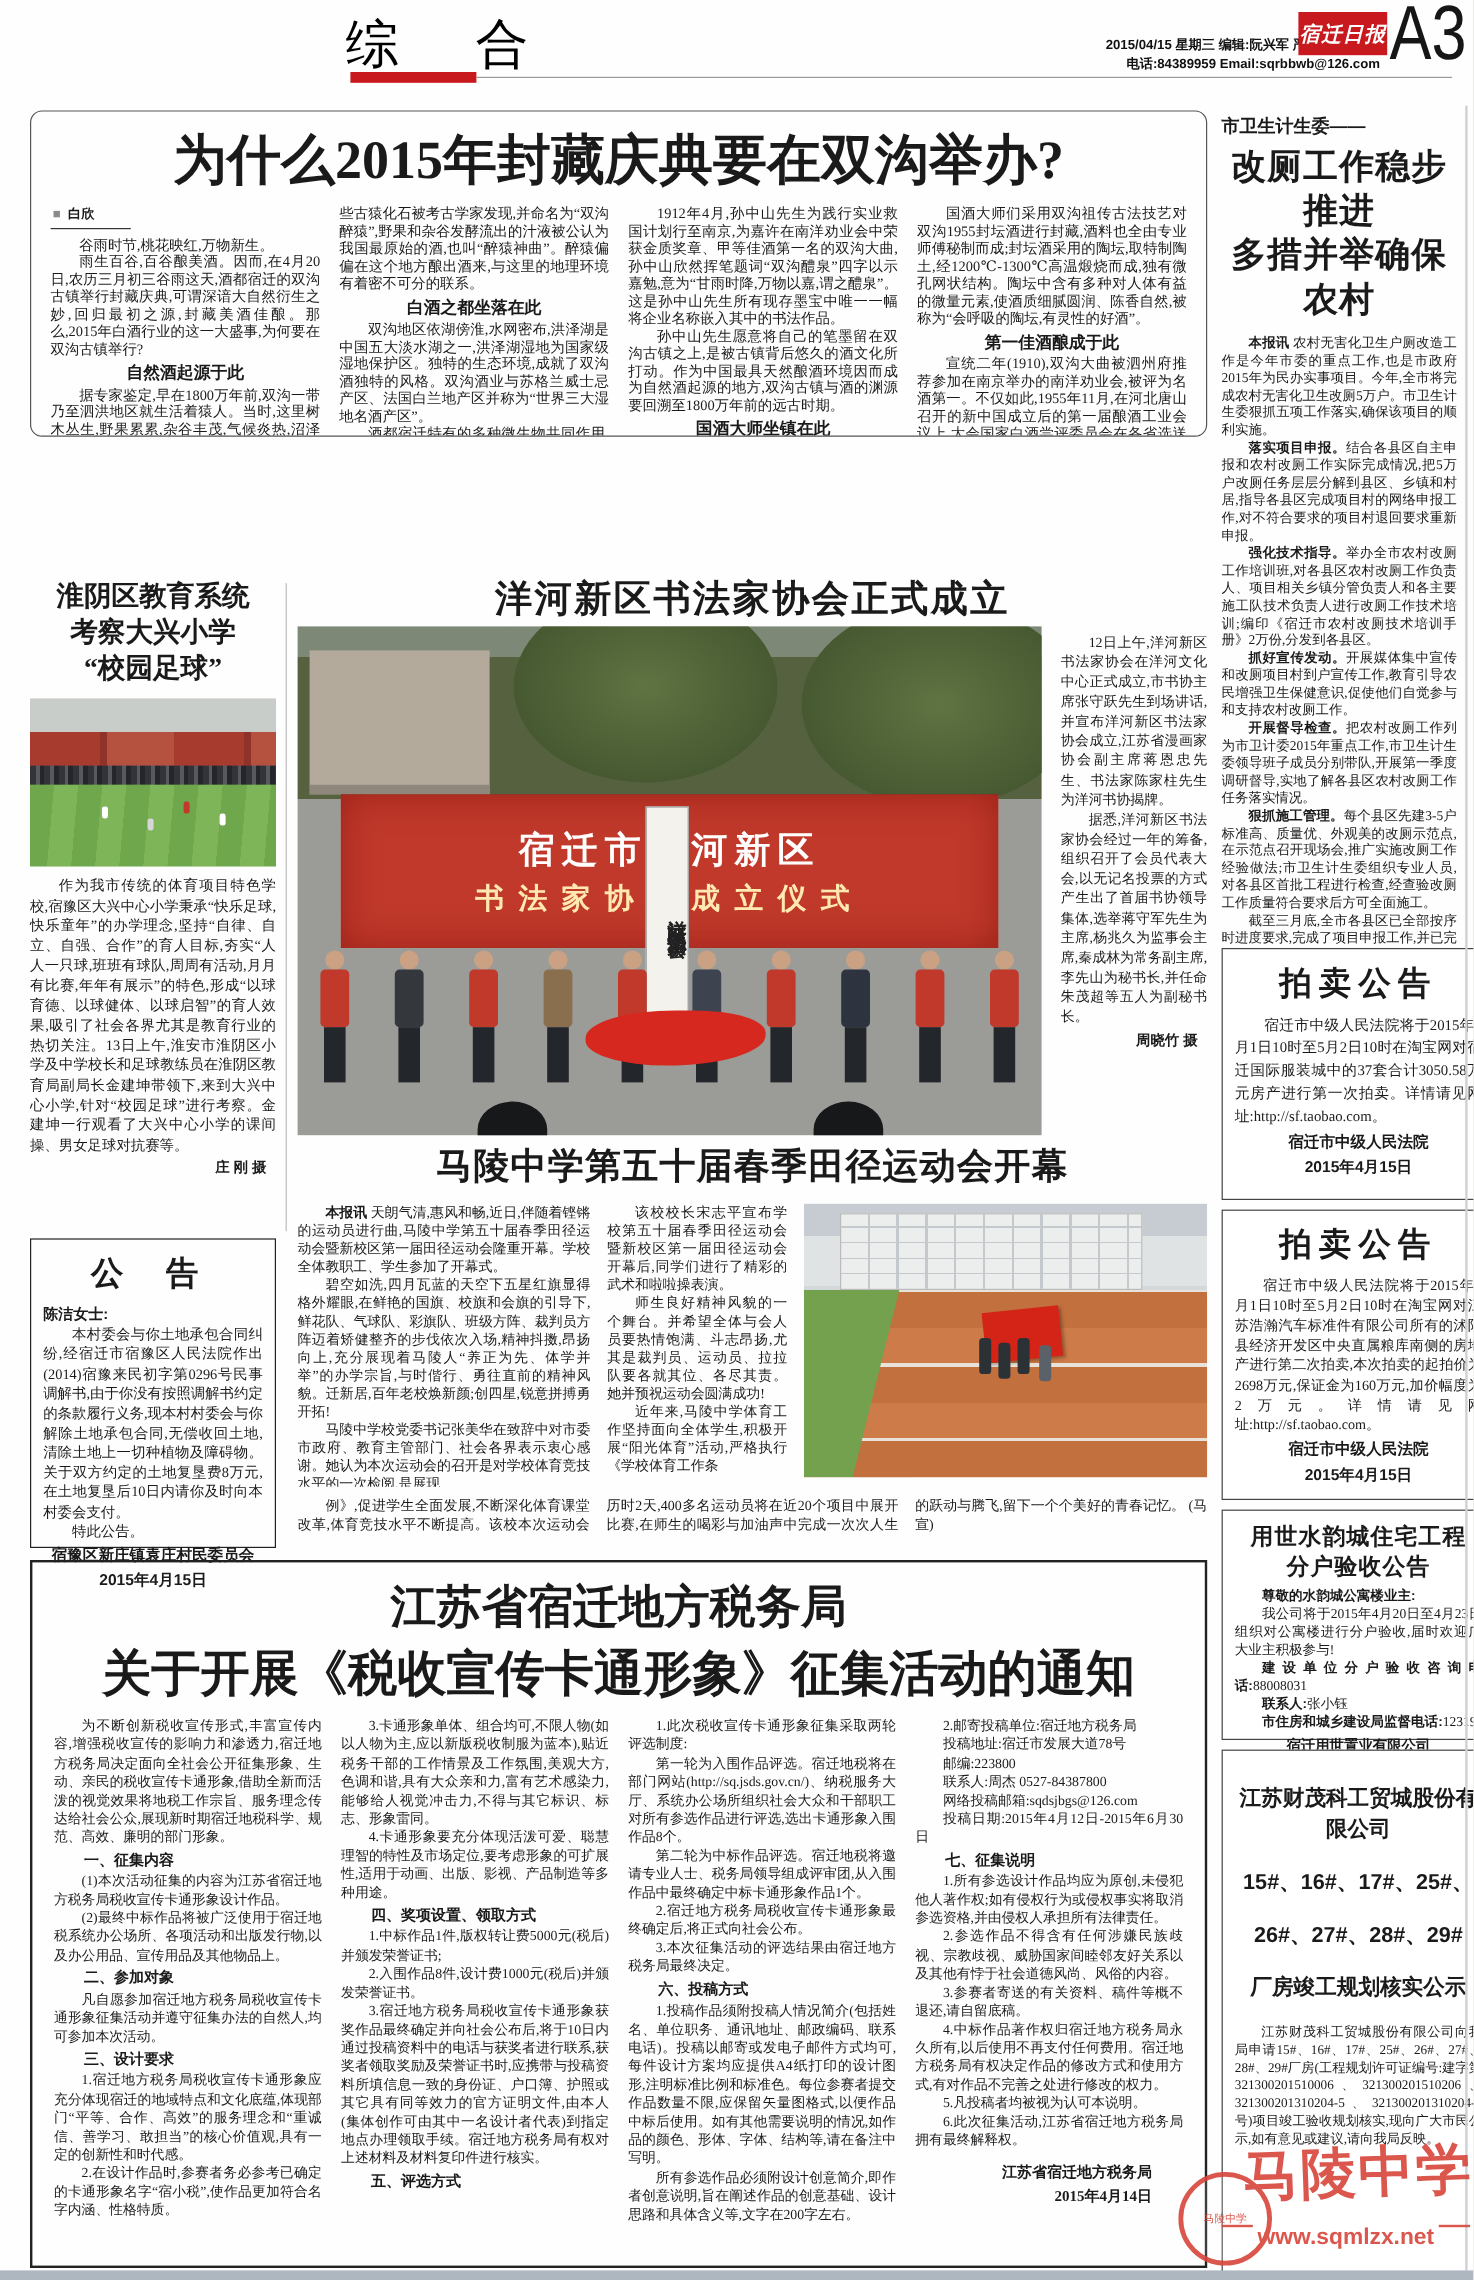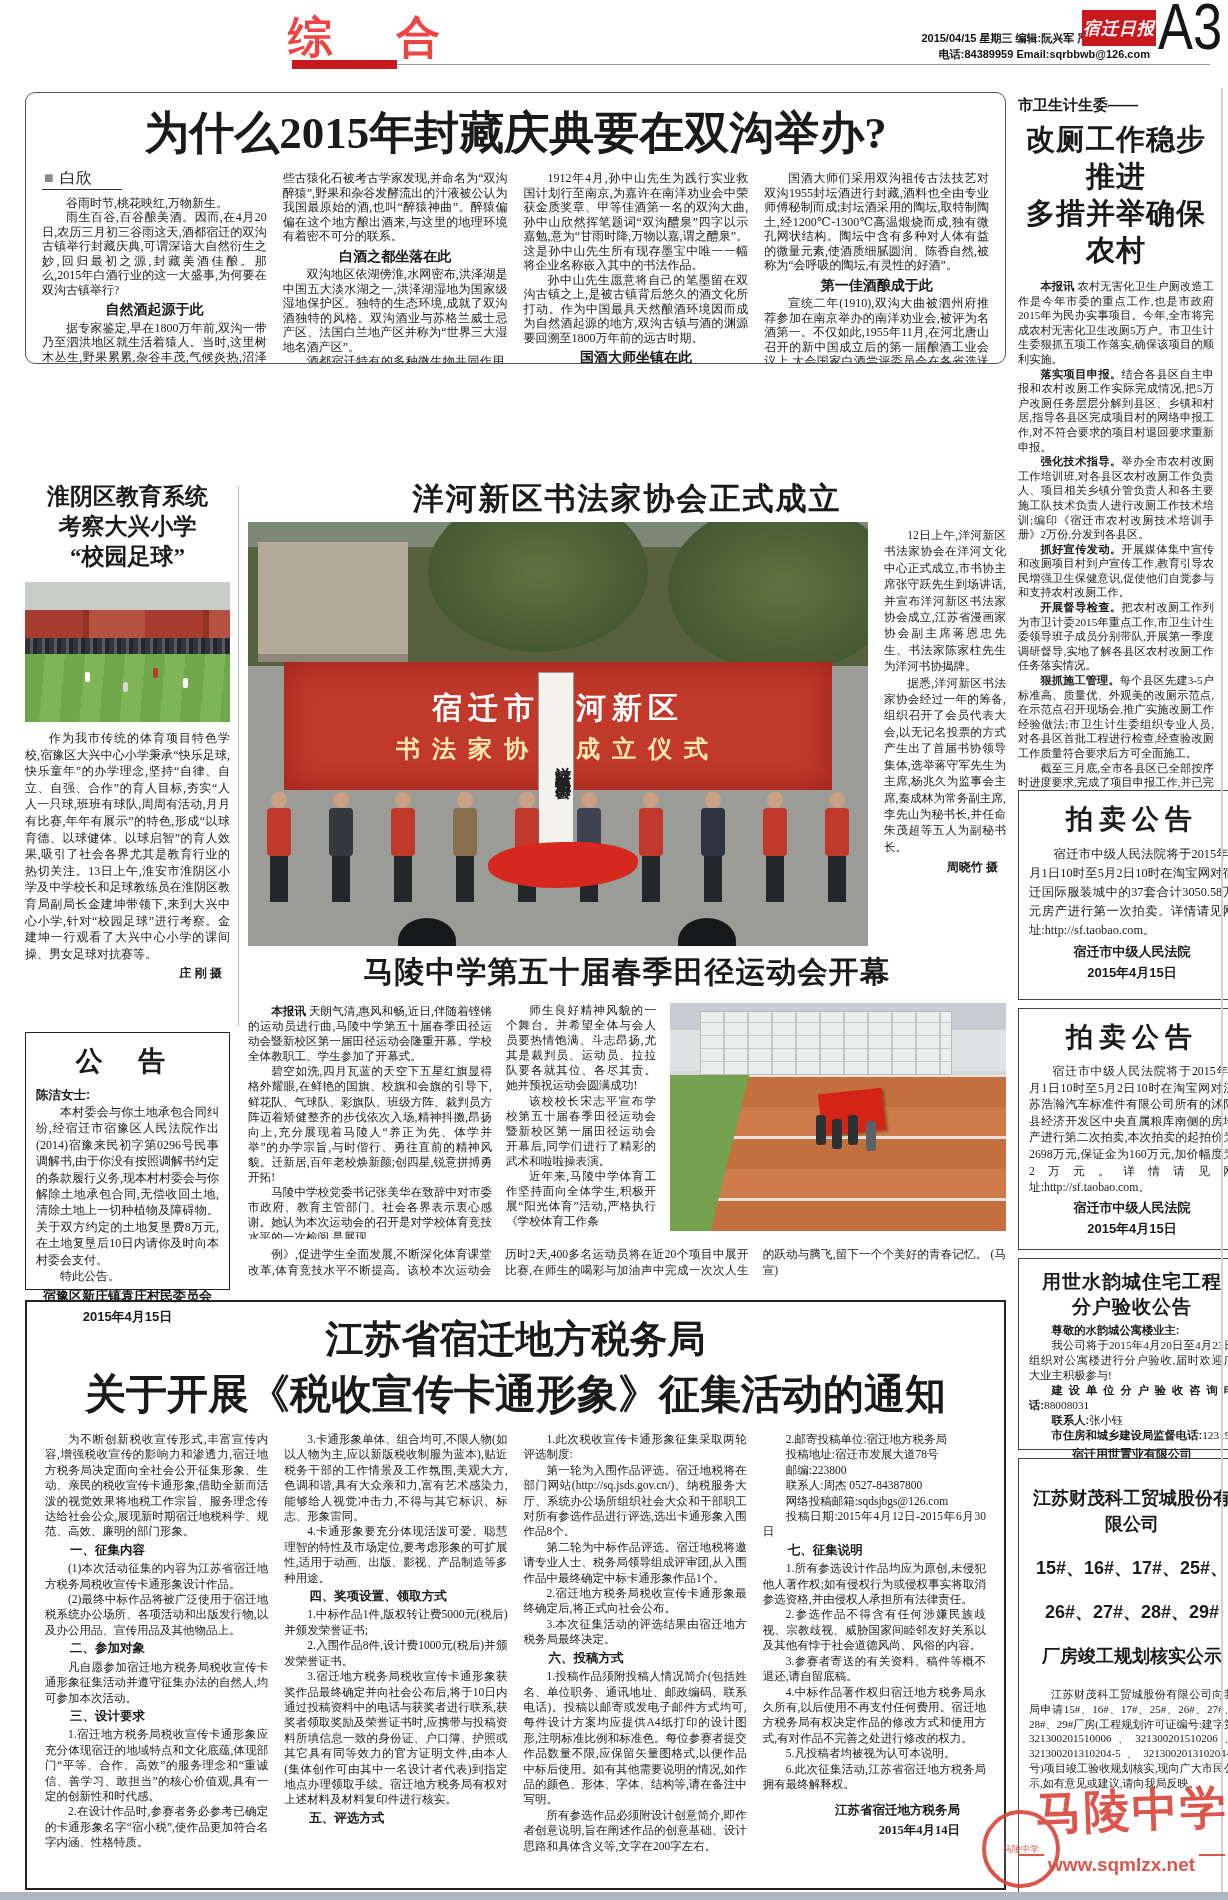--- a/index.html
+++ b/index.html
@@ -4,38 +4,38 @@
 <style>
   html,body{margin:0;padding:0;background:#d9d9d6;}
   #page{position:relative;width:1228px;height:1900px;background:#fefefe;margin:0 auto;
         font-family:"Liberation Serif","DejaVu Serif",serif;color:#1a1a1a;overflow:hidden;}
   .para{margin:0;text-indent:2em;text-align:justify;}
   .noindent{text-indent:0;}
   .lead{font-weight:bold;font-family:"Liberation Sans","DejaVu Sans",sans-serif;}
 
   
   #header{position:absolute;left:0;top:0;width:1228px;height:88px;}
-  .section-title{position:absolute;left:288px;top:8px;font-size:44px;letter-spacing:26px;color:#ef4444;
-                 font-family:"Liberation Sans","DejaVu Sans",sans-serif;font-weight:700;}
+  .section-title{position:absolute;left:288px;top:8px;font-size:44px;letter-spacing:26px;color:#000000;
+                 font-family:"Liberation Sans","DejaVu Sans",sans-serif;font-weight:400;}
   .red-bar{position:absolute;left:292px;top:60px;width:105px;height:9px;background:#c8191e;}
   .head-rule{position:absolute;left:397px;top:64px;width:813px;height:1px;background:#9a9a9a;}
   .logo{position:absolute;left:1082px;top:10px;width:74px;height:36px;background:#c8191e;color:#fff;
         font-size:17px;font-weight:bold;font-style:italic;display:flex;align-items:center;justify-content:center;
         letter-spacing:1px;}
   .page-no{position:absolute;left:1158px;top:-10px;font-size:64px;color:#161616;
            font-family:"Liberation Sans","DejaVu Sans",sans-serif;transform:scaleX(.82);transform-origin:left top;}
   .meta{position:absolute;right:78px;top:30px;text-align:right;font-size:11px;line-height:16px;
         font-family:"Liberation Sans","DejaVu Sans",sans-serif;color:#111;font-weight:bold;}
 
   
   #main-box{position:absolute;left:25px;top:92px;width:981px;height:272px;border:1.5px solid #555;
             border-radius:10px;padding:8px 16px;box-sizing:border-box;overflow:hidden;}
   #main-box h1{margin:2px 0 8px 0;text-align:center;font-size:45px;font-weight:bold;letter-spacing:0px;
                font-family:"Liberation Serif","DejaVu Serif",serif;}
-  .byline{font-size:16px;font-weight:normal;border-bottom:1px solid #333;display:inline-block;
+  .byline{font-size:11px;font-weight:bold;border-bottom:1px solid #333;display:inline-block;
           padding:0 30px 3px 2px;margin-bottom:6px;font-family:"Liberation Sans","DejaVu Sans",sans-serif;}
   .byline .bullet{color:#8a8a8a;margin-right:6px;}
   .main-cols{column-count:4;column-gap:16px;font-size:12px;line-height:14.5px;height:292px;overflow:hidden;}
   .sec-head{font-size:14px;font-weight:bold;text-align:center;margin:5px 0 4px 0;
             font-family:"Liberation Sans","DejaVu Sans",sans-serif;}
 
   
   #huaiyin{position:absolute;left:25px;top:482px;width:205px;}
   #huaiyin h3{margin:0;font-size:23px;line-height:30px;text-align:center;font-weight:bold;
               font-family:Liberation Serif, serif;}
@@ -314,22 +314,22 @@
 
   <section id="maling">
     <h2>马陵中学第五十届春季田径运动会开幕</h2>
     <div class="ml-row">
       <div class="ml-c1">
           <p class="para"><b class="lead">本报讯</b> 天朗气清,惠风和畅,近日,伴随着铿锵的运动员进行曲,马陵中学第五十届春季田径运动会暨新校区第一届田径运动会隆重开幕。学校全体教职工、学生参加了开幕式。</p>
           <p class="para">碧空如洗,四月瓦蓝的天空下五星红旗显得格外耀眼,在鲜艳的国旗、校旗和会旗的引导下,鲜花队、气球队、彩旗队、班级方阵、裁判员方阵迈着矫健整齐的步伐依次入场,精神抖擞,昂扬向上,充分展现着马陵人“养正为先、体学并举”的办学宗旨,与时偕行、勇往直前的精神风貌。迁新居,百年老校焕新颜;创四星,锐意拼搏勇开拓!</p>
           <p class="para">马陵中学校党委书记张美华在致辞中对市委市政府、教育主管部门、社会各界表示衷心感谢。她认为本次运动会的召开是对学校体育竞技水平的一次检阅,是展现</p>
         </div>
       <div class="ml-c2">
+          <p class="para">该校校长宋志平宣布学校第五十届春季田径运动会暨新校区第一届田径运动会开幕后,同学们进行了精彩的武术和啦啦操表演。</p>
           <p class="para">师生良好精神风貌的一个舞台。并希望全体与会人员要热情饱满、斗志昂扬,尤其是裁判员、运动员、拉拉队要各就其位、各尽其责。她并预祝运动会圆满成功!</p>
-          <p class="para">该校校长宋志平宣布学校第五十届春季田径运动会暨新校区第一届田径运动会开幕后,同学们进行了精彩的武术和啦啦操表演。</p>
           <p class="para">近年来,马陵中学体育工作坚持面向全体学生,积极开展“阳光体育”活动,严格执行《学校体育工作条</p>
         </div>
       <div class="photo-maling">
         <div class="pm-building"></div>
         <div class="pm-field"></div>
         <div class="pm-track"></div>
         <div class="pm-flag"></div>
         <div class="pm-fig" style="left:146px;top:112px;"></div>
         <div class="pm-fig" style="left:162px;top:116px;"></div>
         <div class="pm-fig" style="left:178px;top:112px;"></div>

